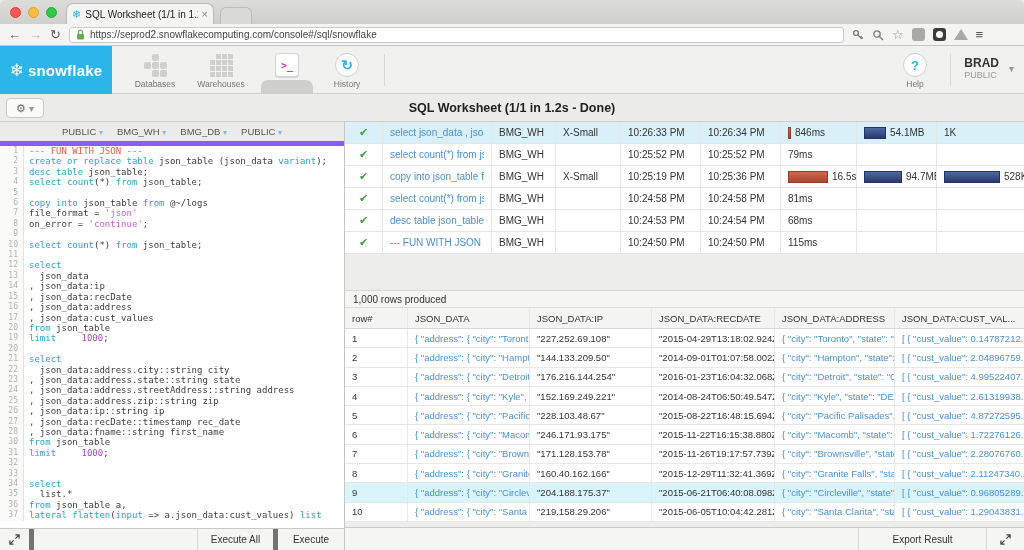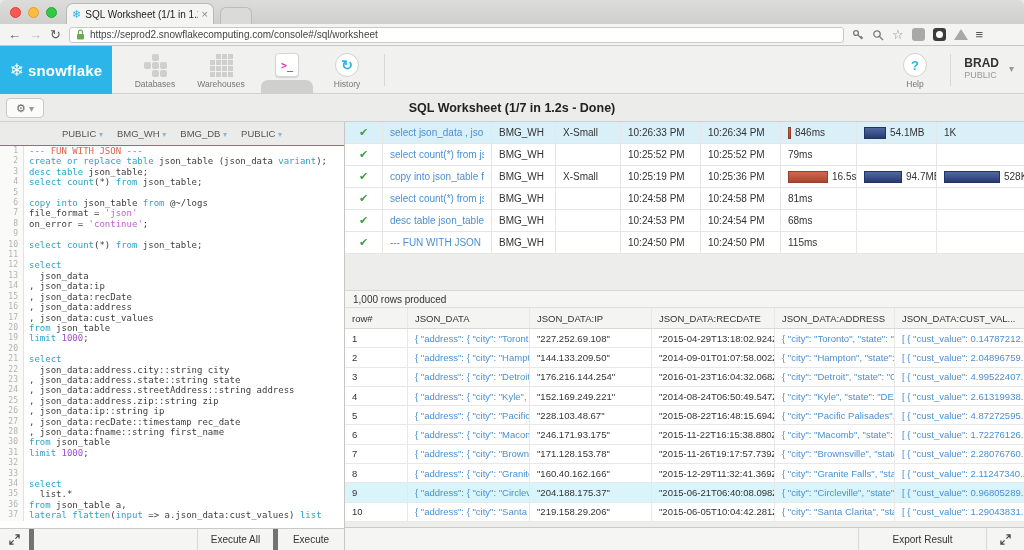--- a/index.html
+++ b/index.html
@@ -68,30 +68,30 @@
   #title-bar { position:absolute; left:0; top:94px; width:1024px; height:28px; background:#ececea;
     border-bottom:1px solid #cfcfcd; }
   #gear-btn { position:absolute; left:6px; top:4px; height:20px; width:38px; background:#fbfbf9;
     border:1px solid #c9c9c7; border-radius:4px; display:flex; align-items:center; justify-content:center;
     gap:3px; color:#666; font-size:11px; cursor:pointer; }
   #sheet-title { position:absolute; left:0; right:0; top:7px; text-align:center; font-size:12.5px; font-weight:bold; color:#222; }
 
   
   #editor-panel { position:absolute; left:0; top:122px; width:345px; height:428px; background:#fff;
     border-right:1px solid #c6c6c4; }
-  #context-bar { height:24px; background:#ebebe9; border-bottom:1px solid #8b5cf6;
+  #context-bar { height:24px; background:#ebebe9; border-bottom:5px solid #8b5cf6;
     display:flex; align-items:center; justify-content:center; gap:14px; }
   .ctx-item { font-size:9.5px; color:#555; cursor:pointer; white-space:nowrap; }
   .ctx-item .chev { font-size:8px; color:#8ab6d6; }
   #code-area { position:absolute; top:24px; left:0; right:0; bottom:22px; overflow:hidden;
     font-family:"DejaVu Sans Mono", monospace; font-size:9px; line-height:10.4px; }
   .code-line { display:flex; white-space:pre; min-height:10.4px; }
   .ln { flex:0 0 24px; text-align:right; padding-right:5px; color:#b2b2b0; background:#fafaf8;
     border-right:1px solid #e2e2e0; margin-right:5px; font-size:8px; }
-  .tok-k { color:#26a6c9; } .tok-s { color:#bf5fd0; } .tok-n { color:#a04fd0; }
+  .tok-k { color:#26a6c9; } .tok-s { color:#bf5fd0; } .tok-n { color:#a04fd0;margin-left:20px; }
   .tok-c { color:#e4604e; } .tok-d { color:#3d3d3d; }
   #editor-bottom { position:absolute; left:0; right:0; bottom:0; height:22px; background:#f5f5f3;
     border-top:1px solid #c9c9c7; display:flex; }
   .bar-cell { border-right:5px solid #737373; display:flex; align-items:center; justify-content:center;
     font-size:10px; color:#333; cursor:pointer; }
   .bar-fill { flex:1; border-right:1px solid #d8d8d6; }
 
   
   #right-panel { position:absolute; left:345px; top:122px; width:679px; height:428px; background:#ededeb; }
   .htable { position:absolute; top:0; left:0; width:679px; background:#fff; }
@@ -147,21 +147,21 @@
 
 <div id="urlbar">
   <span class="nav-arrow">←</span>
   <span class="nav-arrow disabled">→</span>
   <span class="nav-arrow">↻</span>
   <div class="omnibox">
     <svg class="mini" width="9" height="11" viewBox="0 0 9 11">
         <rect x="1" y="5" width="7" height="5.5" rx="1" fill="#6aab52"></rect>
         <path d="M2.5 5V3.2a2 2 0 0 1 4 0V5" stroke="#6aab52" stroke-width="1.2" fill="none"></path>
       </svg>
-    <span class="url-text">https://seprod2.snowflakecomputing.com/console#/sql/worksheet</span>
+    <span class="url-text">https://seprod2.snowflakecomputing.com/console#/sql/snowflake</span>
   </div>
   <div class="omni-icons">
     <svg class="mini" width="12" height="12" viewBox="0 0 12 12">
         <circle cx="4" cy="4" r="2.4" stroke="#7a7a78" stroke-width="1.3" fill="none"></circle>
         <path d="M5.8 5.8L10 10M8.4 8.4l1.4-1.2M9.6 9.6l1.2-1" stroke="#7a7a78" stroke-width="1.3" fill="none"></path>
       </svg>
     <svg class="mini" width="12" height="12" viewBox="0 0 12 12">
         <circle cx="5" cy="5" r="3.2" stroke="#7a7a78" stroke-width="1.3" fill="none"></circle>
         <path d="M7.4 7.4L11 11" stroke="#7a7a78" stroke-width="1.3"></path>
       </svg>
@@ -252,21 +252,21 @@
     </div>
     <span class="chev">▾</span>
   </div>
 </div>
 
 <div id="title-bar">
   <div id="gear-btn">
     <span>⚙</span>
     <span class="chev">▾</span>
   </div>
-  <div id="sheet-title">SQL Worksheet (1/7 in 1.2s - Done)</div>
+  <div id="sheet-title">SQL Worksheet (1/1 in 1.2s - Done)</div>
 </div>
 
 <div id="editor-panel">
   <div id="context-bar">
     <span class="ctx-item"><span>PUBLIC</span> <span class="chev">▾</span></span>
     <span class="ctx-item"><span>BMG_WH</span> <span class="chev">▾</span></span>
     <span class="ctx-item"><span>BMG_DB</span> <span class="chev">▾</span></span>
     <span class="ctx-item"><span>PUBLIC</span> <span class="chev">▾</span></span>
   </div>
   <div id="code-area">

